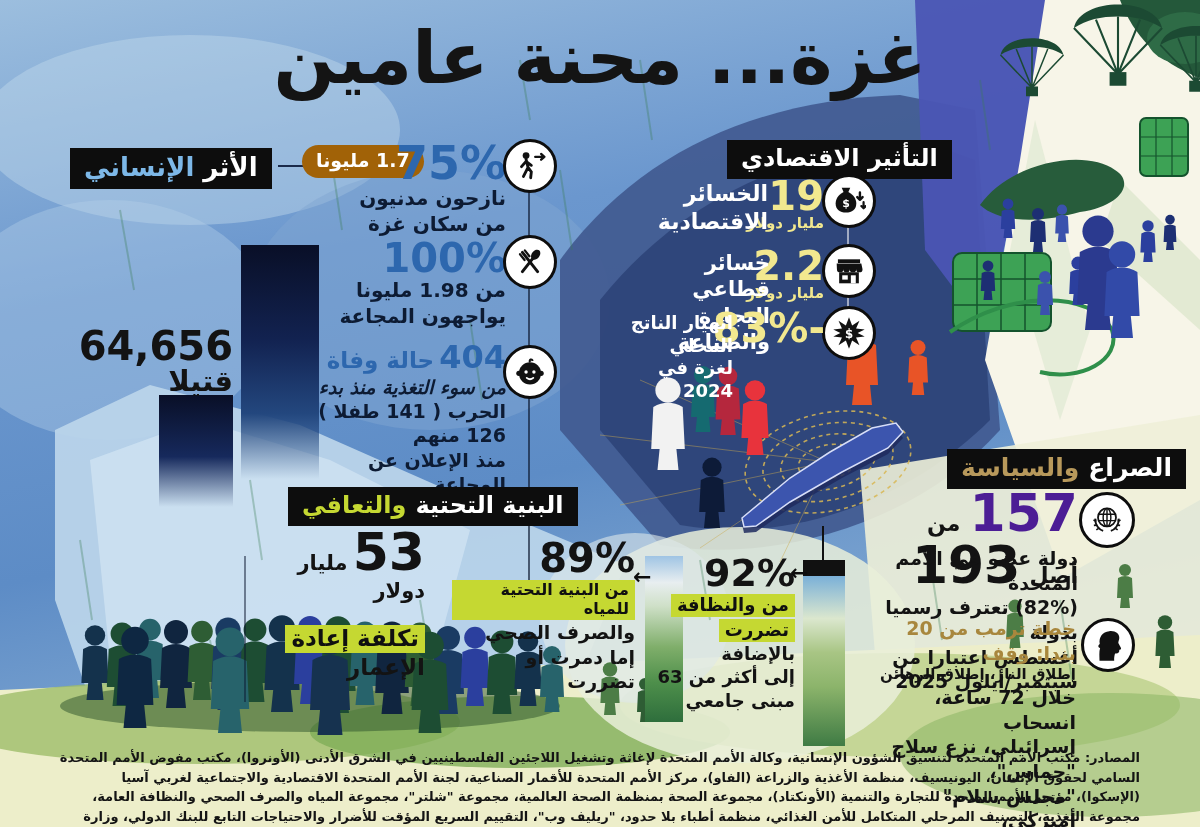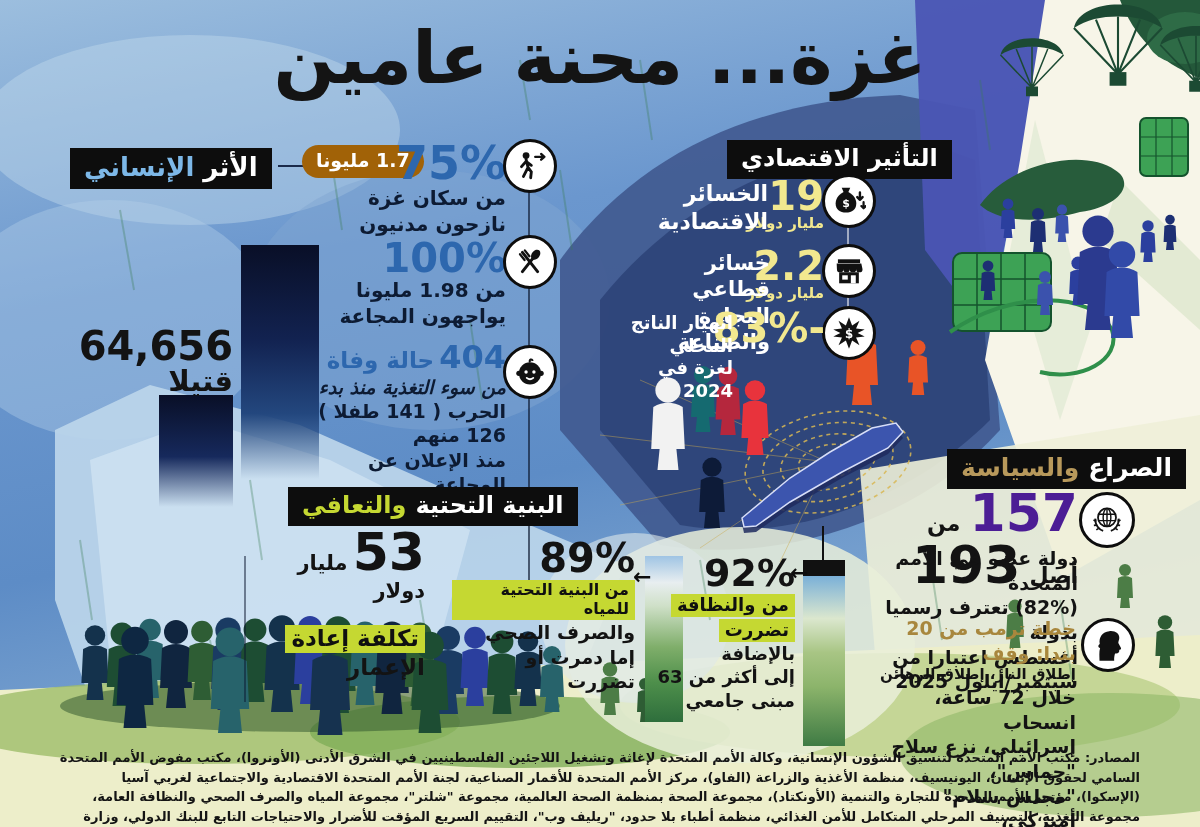--- a/index.html
+++ b/index.html
@@ -214,22 +214,22 @@
   <div class="abs ta-r z2" style="left:75px;top:326px;width:158px;">
     <div class="num-blk" style="font-size:40px;line-height:1;">64,656</div>
     <div class="t-black" style="font-size:29px;line-height:1.1;">قتيلا</div>
   </div>
   <div class="abs bar bar-short" style="left:159px;top:395px;width:74px;height:112px;"></div>
 
   <div class="vline" style="left:528px;top:152px;width:2px;height:438px;"></div>
 
   <div class="abs ta-r z2" style="left:330px;top:140px;width:176px;">
     <div class="num-blue" style="font-size:46px;line-height:1;">75%</div>
+    <div class="t-dark" style="font-size:20px;">نازحون مدنيون</div>
     <div class="t-dark" style="font-size:20px;">من سكان غزة</div>
-    <div class="t-dark" style="font-size:20px;">نازحون مدنيون</div>
   </div>
   <div class="ic" style="left:503px;top:139px;">
     <svg viewBox="0 0 26 24" width="34" height="32">
       <circle cx="10" cy="4" r="2.6" fill="#111"></circle>
       <path d="M10,7 L11.5,13 M11.5,13 L8,20 M11.5,13 L14,16.5 L13.5,21 M10,8.5 L14,11.5 M10,8.5 L6.5,12.5" stroke="#111" stroke-width="2.2" fill="none" stroke-linecap="round"></path>
       <path d="M17,5 L24,5 M24,5 L21.5,2.8 M24,5 L21.5,7.2" stroke="#111" stroke-width="1.8" fill="none" stroke-linecap="round"></path>
     </svg>
   </div>
 
   <div class="abs ta-r z2" style="left:330px;top:238px;width:176px;">

